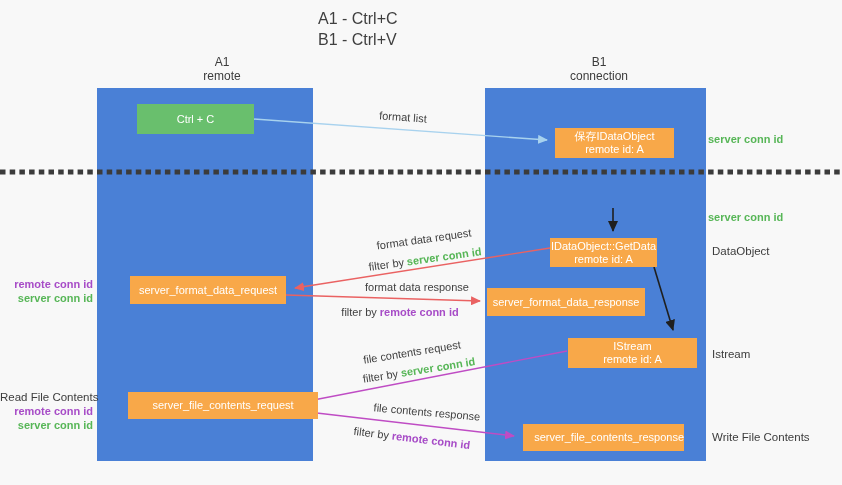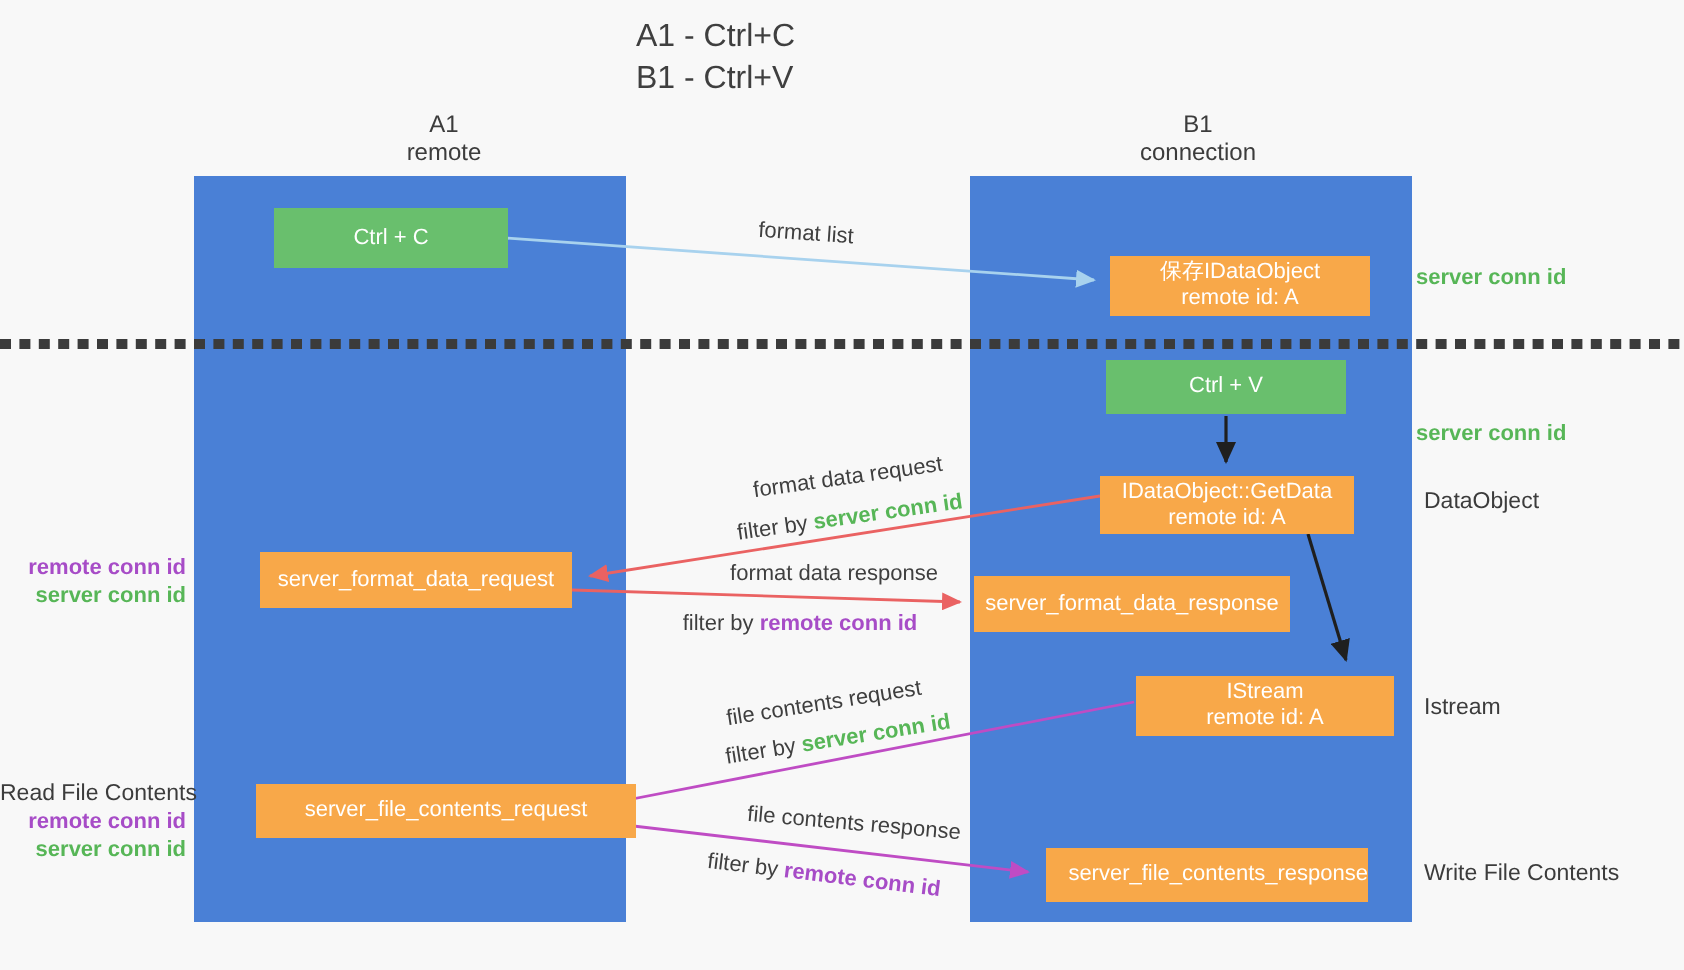--- a/index.html
+++ b/index.html
@@ -114,30 +114,27 @@
 
     <line x1="567" y1="351" x2="298" y2="403" stroke="#bf4cc4" stroke-width="1.4" marker-end="url(#m-mag)"></line>
 
     <line x1="291" y1="410" x2="514" y2="436" stroke="#bf4cc4" stroke-width="1.4" marker-end="url(#m-mag)"></line>
   </svg>
 
   <div class="abs node green" style="left:137px;top:104px;width:117px;height:30px;justify-content:center;">
     <div>Ctrl + C</div>
   </div>
 
-  <div class="abs node orange" style="left:555px;top:128px;width:130px;height:30px;">
+  <div class="abs node orange" style="left:555px;top:128px;width:119px;height:30px;">
     <div>保存IDataObject</div>
     <div>remote id: A</div>
   </div>
 
-  <div class="abs node green" style="left:553px;top:180px;width:120px;height:27px;">
-    <div>Ctrl + V</div>
-  </div>
 
-  <div class="abs node orange" style="left:550px;top:238px;width:127px;height:29px;">
+  <div class="abs node orange" style="left:550px;top:238px;width:107px;height:29px;">
     <div>IDataObject::GetData</div>
     <div>remote id: A</div>
   </div>
 
   <div class="abs node orange" style="left:130px;top:276px;width:156px;height:28px;">
     <div>server_format_data_request</div>
   </div>
 
   <div class="abs node orange" style="left:487px;top:288px;width:158px;height:28px;">
     <div>server_format_data_response</div>

